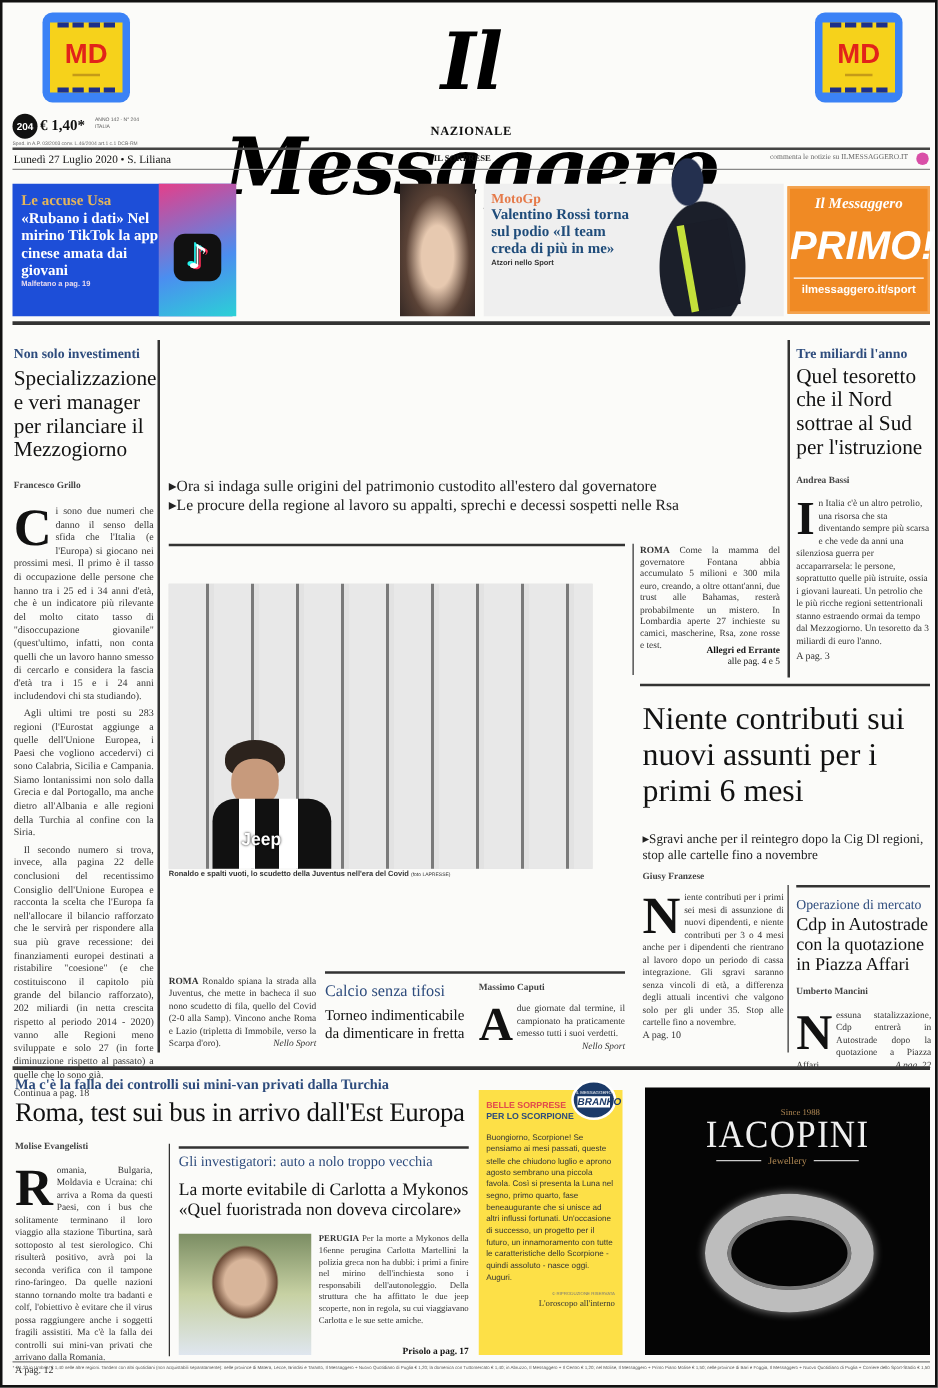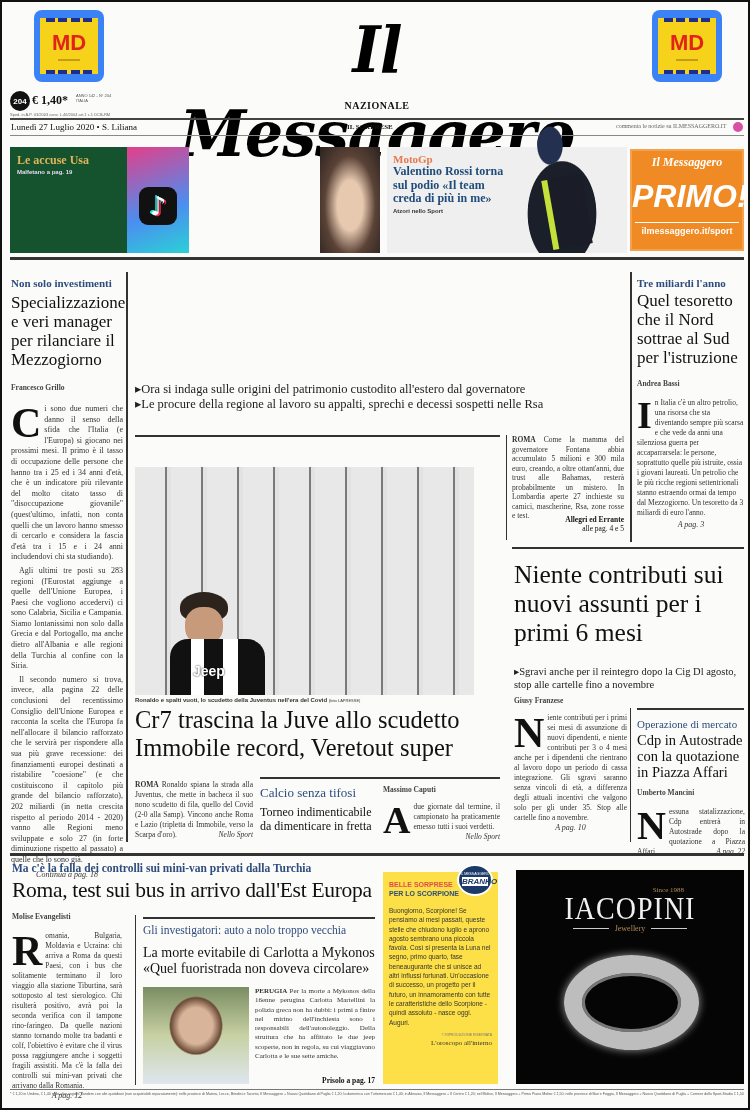--- a/index.html
+++ b/index.html
@@ -16,21 +16,21 @@
 .md .bar{width:22px;height:2px;background:#c59b18;margin-top:5px}
 .md .dots{position:absolute;left:12px;right:12px;height:4px;display:flex;justify-content:space-between}
 .md .dots span{width:9px;height:4px;background:#1d2f8a}
 .hr{position:absolute;height:2px;background:#555}
 .kicker{font-family:"Liberation Serif",serif;font-weight:bold}
 .body-text{font-family:"Liberation Serif",serif;font-size:8px;line-height:10.6px;color:#333;text-align:justify}
 .drop{float:left;font-family:"Liberation Serif",serif;font-weight:bold;font-size:42px;line-height:34px;margin:2px 3px 0 0;color:#111}
 .vline{position:absolute;width:2px;background:#333}
 .photo-stadium{background:
  repeating-linear-gradient(90deg,#e8e8e8 0 30px,#7a7a7a 30px 32px,#e2e2e2 32px 36px),#ddd}
-.signoff{font-family:"Liberation Serif",serif;font-size:8px;font-style:italic;text-align:center;color:#333}
+.signoff{font-family:"Liberation Serif",serif;font-size:8px;text-align:left;color:#333}
 </style>
 </head>
 <body>
 
 <div class="page">
 
   <div class="abs md" style="left:32px;top:8px">
     <div class="dots" style="top:8px">
         <span></span>
         <span></span>
@@ -74,22 +74,23 @@
   <div class="abs sans" style="left:8px;top:110px;font-size:4px;color:#666;width:100px;white-space:nowrap;overflow:hidden">Sped. in A.P. 03/2003 conv. L.46/2004 art.1 c.1 DCB-RM</div>
   <div class="abs serif" style="left:0;top:98px;width:750px;text-align:center;font-size:10px;font-weight:bold;letter-spacing:0.5px">NAZIONALE</div>
 
   <div class="hr" style="left:8px;top:116px;width:734px;height:2px;background:#444"></div>
   <div class="abs serif" style="left:9px;top:120px;font-size:9px">Lunedì 27 Luglio 2020 • S. Liliana</div>
   <div class="abs serif" style="left:345px;top:121px;font-size:7px;font-weight:bold">IL SORPRESE</div>
   <div class="abs serif" style="left:614px;top:121px;font-size:6px;color:#666;white-space:nowrap">commenta le notizie su ILMESSAGGERO.IT</div>
   <div class="abs" style="left:731px;top:120px;width:10px;height:10px;border-radius:50%;background:#d94fa7"></div>
   <div class="hr" style="left:8px;top:133px;width:734px;height:1px;background:#888"></div>
 
-  <div class="abs" style="left:8px;top:145px;width:176px;height:106px;background:#14532d;padding:7px">
+  <div class="abs" style="left:8px;top:145px;width:176px;height:106px;background:#1d4ed8;padding:7px">
     <div class="kicker" style="color:#e3b55b;font-size:12px;line-height:13px">Le accuse Usa</div>
+    <div class="kicker" style="color:#fff;font-size:12px;line-height:14px;width:110px">«Rubano i dati» Nel mirino TikTok la app cinese amata dai giovani</div>
     <div class="sans" style="color:#e6d9ee;font-size:6px;font-weight:bold;margin-top:2px">Malfetano a pag. 19</div>
   </div>
   <div class="abs" style="left:125px;top:145px;width:62px;height:106px;background:linear-gradient(160deg,#e43f8a,#4b8ef0 60%,#2bd1d6);overflow:hidden">
     <div style="position:absolute;left:12px;top:40px;width:38px;height:38px;border-radius:9px;background:#111;color:#fff;font:bold 26px 'DejaVu Sans',sans-serif;display:flex;align-items:center;justify-content:center;text-shadow:-2px -1px #25f4ee,2px 1px #fe2c55">♪</div>
   </div>
 
   <div class="abs" style="left:318px;top:145px;width:60px;height:106px;background:radial-gradient(ellipse at 50% 55%,#e7c9b0 0 30%,#5a4236 60%,#2b2220);"></div>
 
   <div class="abs" style="left:385px;top:145px;width:240px;height:106px;background:#efefef;padding:6px">
     <div class="kicker" style="color:#e57a4a;font-size:11px;line-height:12px">MotoGp</div>
@@ -136,43 +137,39 @@
 
   <div class="hr" style="left:133px;top:433px;width:365px;height:2px;background:#333"></div>
   <div class="abs photo-stadium" style="left:133px;top:465px;width:339px;height:228px;overflow:hidden">
     <div style="position:absolute;left:45px;top:125px;width:48px;height:30px;border-radius:50% 50% 40% 40%;background:#2c231d"></div>
     <div style="position:absolute;left:50px;top:140px;width:38px;height:38px;border-radius:45%;background:#c79a7c"></div>
     <div style="position:absolute;left:35px;top:172px;width:95px;height:60px;background:linear-gradient(90deg,#111 0 22%,#fff 22% 36%,#111 36% 56%,#fff 56% 72%,#111 72%);border-radius:18px 18px 0 0"></div>
     <div style="position:absolute;left:58px;top:196px;color:#fff;font:bold 14px 'Liberation Sans',sans-serif;text-shadow:0 0 2px #000">Jeep</div>
   </div>
   <div class="abs sans" style="left:133px;top:695px;font-size:6px;font-weight:bold;color:#333;white-space:nowrap"><span>Ronaldo e spalti vuoti, lo scudetto della Juventus nell'era del Covid</span> <span style="font-weight:normal;font-size:4px">(foto LAPRESSE)</span></div>
 
-  <div class="abs serif" style="left:133px;top:704px;width:370px;font-size:24.5px;line-height:28px;color:#111">
-    <div>Cr7 trascina la Juve allo scudetto</div>
-      <div>Immobile record, Veretout super</div>
-  </div>
   <div class="abs body-text" style="left:133px;top:778px;width:118px;font-size:7.5px;line-height:10px"><b>ROMA</b> <span>Ronaldo spiana la strada alla Juventus, che mette in bacheca il suo nono scudetto di fila, quello del Covid (2-0 alla Samp). Vincono anche Roma e Lazio (tripletta di Immobile, verso la Scarpa d'oro).</span> <i style="float:right">Nello Sport</i></div>
   <div class="hr" style="left:258px;top:775px;width:240px;height:2px;background:#333"></div>
   <div class="abs" style="left:258px;top:783px;width:120px">
     <div class="serif" style="color:#2e4c7d;font-size:13px">Calcio senza tifosi</div>
     <div class="serif" style="font-size:12px;line-height:14px;margin-top:4px">Torneo indimenticabile da dimenticare in fretta</div>
   </div>
   <div class="abs" style="left:381px;top:783px;width:117px">
     <div class="serif" style="font-size:7.5px;font-weight:bold;color:#444">Massimo Caputi</div>
     <div class="body-text" style="margin-top:8px;font-size:7.5px;line-height:10px"><span class="drop" style="font-size:38px;line-height:32px">A</span><span>due giornate dal termine, il campionato ha praticamente emesso tutti i suoi verdetti.</span> <i style="float:right">Nello Sport</i></div>
   </div>
 
   <div class="vline" style="left:504px;top:433px;height:105px;width:1px"></div>
   <div class="abs body-text" style="left:510px;top:433px;width:112px;font-size:7.5px;line-height:9.5px"><b>ROMA</b> <span>Come la mamma del governatore Fontana abbia accumulato 5 milioni e 300 mila euro, creando, a oltre ottant'anni, due trust alle Bahamas, resterà probabilmente un mistero. In Lombardia aperte 27 inchieste su camici, mascherine, Rsa, zone rosse e test.</span></div>
   <div class="abs serif" style="left:510px;top:513px;width:112px;text-align:right;font-size:7.5px;line-height:9px"><b>Allegri ed Errante</b><br><span>alle pag. 4 e 5</span></div>
 
   <div class="hr" style="left:510px;top:545px;width:232px;height:2px;background:#333"></div>
 
   <div class="abs serif" style="left:512px;top:558px;width:232px;font-size:25.5px;line-height:29px;color:#111">Niente contributi sui nuovi assunti per i primi 6 mesi</div>
-  <div class="abs serif" style="left:512px;top:663px;width:232px;font-size:10.5px;line-height:13px;color:#222">▸<span>Sgravi anche per il reintegro dopo la Cig Dl agosto, stop alle cartelle fino a novembre</span></div>
+  <div class="abs serif" style="left:512px;top:663px;width:232px;font-size:10.5px;line-height:13px;color:#222">▸<span>Sgravi anche per il reintegro dopo la Cig Dl regioni, stop alle cartelle fino a novembre</span></div>
   <div class="abs" style="left:512px;top:694px;width:113px">
     <div class="serif" style="font-size:7.5px;font-weight:bold;color:#444">Giusy Franzese</div>
     <div class="body-text" style="margin-top:8px;font-size:7.5px;line-height:10px"><span class="drop" style="font-size:42px;line-height:36px">N</span><span>iente contributi per i primi sei mesi di assunzione di nuovi dipendenti, e niente contributi per 3 o 4 mesi anche per i dipendenti che rientrano al lavoro dopo un periodo di cassa integrazione. Gli sgravi saranno senza vincoli di età, a differenza degli attuali incentivi che valgono solo per gli under 35. Stop alle cartelle fino a novembre.</span></div>
     <div class="signoff">A pag. 10</div>
   </div>
   <div class="vline" style="left:628px;top:706px;height:134px;width:1px"></div>
   <div class="hr" style="left:635px;top:706px;width:107px;height:2px;background:#333"></div>
   <div class="abs" style="left:635px;top:716px;width:108px">
     <div class="serif" style="color:#2e4c7d;font-size:11px">Operazione di mercato</div>
     <div class="serif" style="font-size:14.5px;line-height:16px;margin-top:2px">Cdp in Autostrade con la quotazione in Piazza Affari</div>
@@ -207,21 +204,21 @@
     <div class="sans" style="font-size:6.5px;line-height:9.3px;color:#333;margin-top:8px">Buongiorno, Scorpione! Se pensiamo ai mesi passati, queste stelle che chiudono luglio e aprono agosto sembrano una piccola favola. Così si presenta la Luna nel segno, primo quarto, fase beneaugurante che si unisce ad altri influssi fortunati. Un'occasione di successo, un progetto per il futuro, un innamoramento con tutte le caratteristiche dello Scorpione - quindi assoluto - nasce oggi. Auguri.</div>
     <div class="sans" style="font-size:3.5px;text-align:right;color:#777;margin-top:6px">© RIPRODUZIONE RISERVATA</div>
     <div class="serif" style="font-size:7px;text-align:right;color:#333;margin-top:2px">L'oroscopo all'interno</div>
   </div>
   <div class="abs" style="left:455px;top:862px;width:36px;height:32px;border-radius:50%;background:#1b3a68;color:#fff;text-align:center;border:2px solid #fff">
     <div class="sans" style="font-size:3.5px;margin-top:6px">IL MESSAGGERO</div>
     <div class="sans" style="font-size:8px;font-weight:bold;font-style:italic;background:#fff;color:#1b3a68;margin:1px 3px 0">BRANKO</div>
   </div>
 
   <div class="abs" style="left:514px;top:868px;width:228px;height:214px;background:#050505;text-align:center">
-    <div class="serif" style="color:#b28a55;font-size:7px;text-align:right;padding:16px 60px 0 0">Since 1988</div>
+    <div class="serif" style="color:#b28a55;font-size:7px;text-align:right;padding:16px 88px 0 0">Since 1988</div>
     <div class="serif" style="color:#f0f0f0;font-size:28px;letter-spacing:1px;line-height:30px;transform:scaleY(1.1)">IACOPINI</div>
     <div class="serif" style="color:#b28a55;font-size:8px;display:flex;align-items:center;justify-content:center;gap:6px">
         <span style="width:36px;height:1px;background:#ccc"></span>
         <span>Jewellery</span>
         <span style="width:36px;height:1px;background:#ccc"></span>
       </div>
     <div style="position:absolute;left:48px;top:85px;width:135px;height:95px;border-radius:50%;border:18px solid #bdbdbd;box-shadow:inset 0 0 0 3px #777,0 0 8px #999"></div>
   </div>
 
   <div class="hr" style="left:8px;top:1087px;width:734px;height:1px;background:#777"></div>

